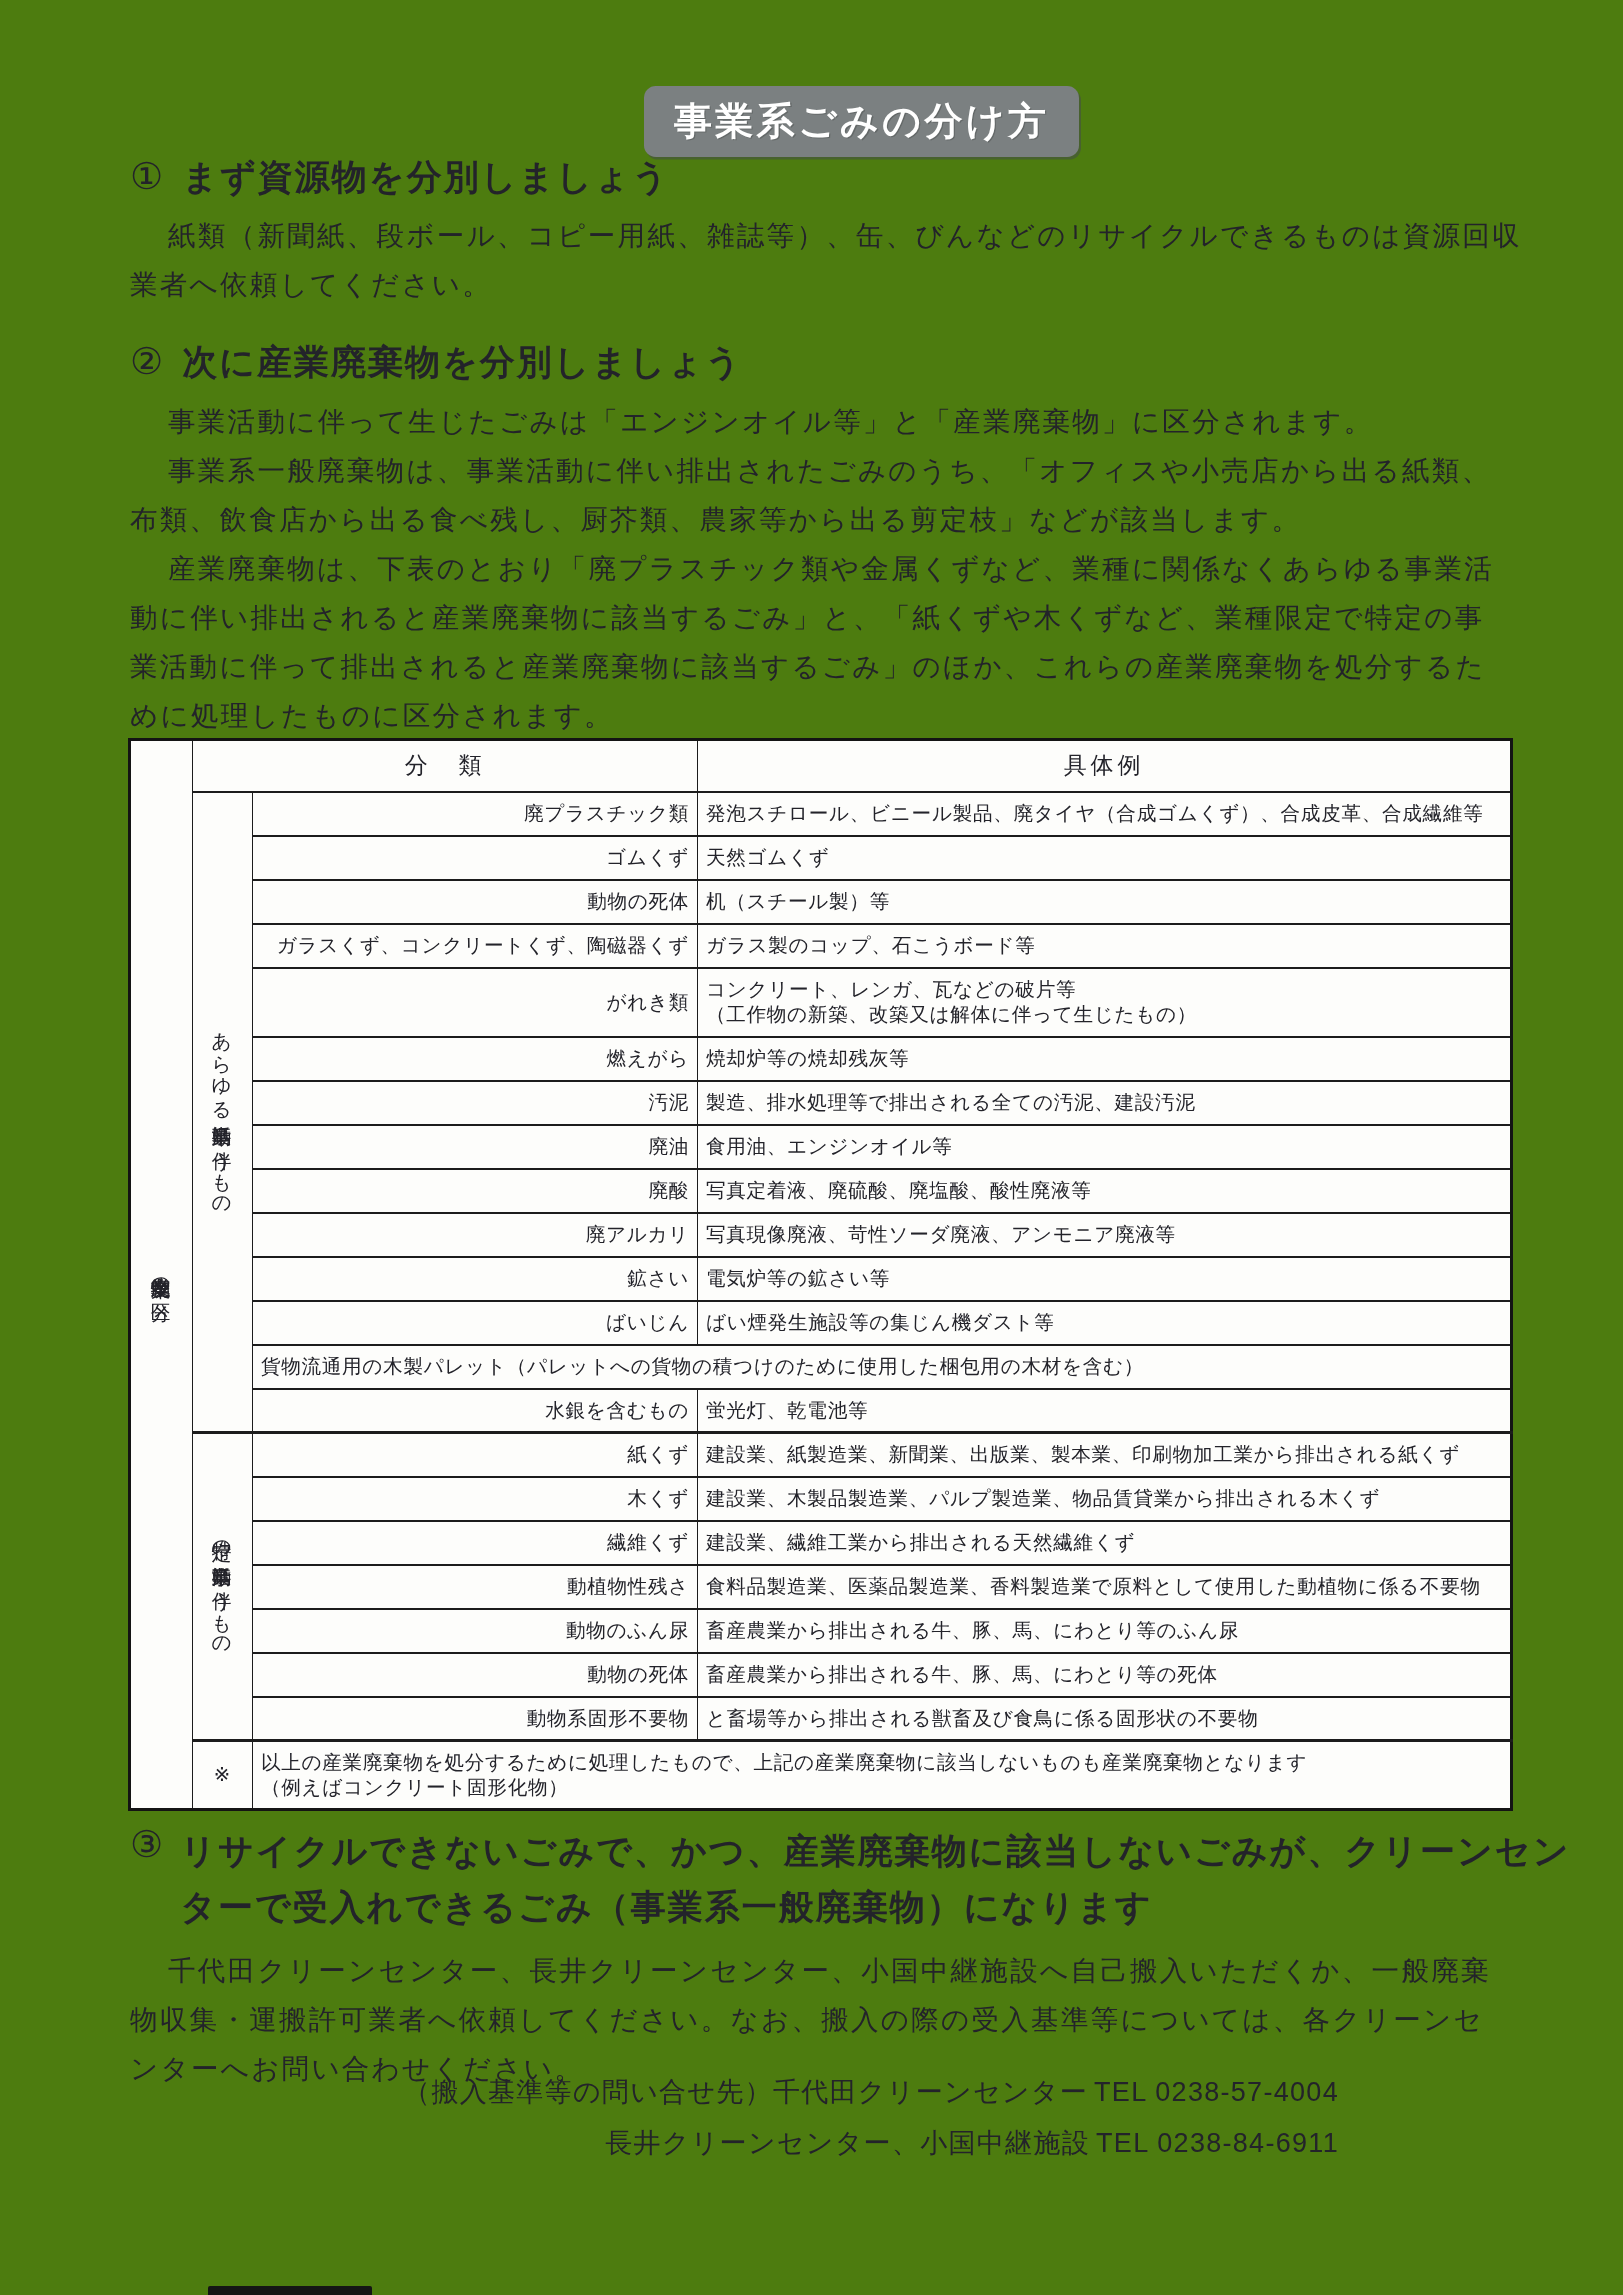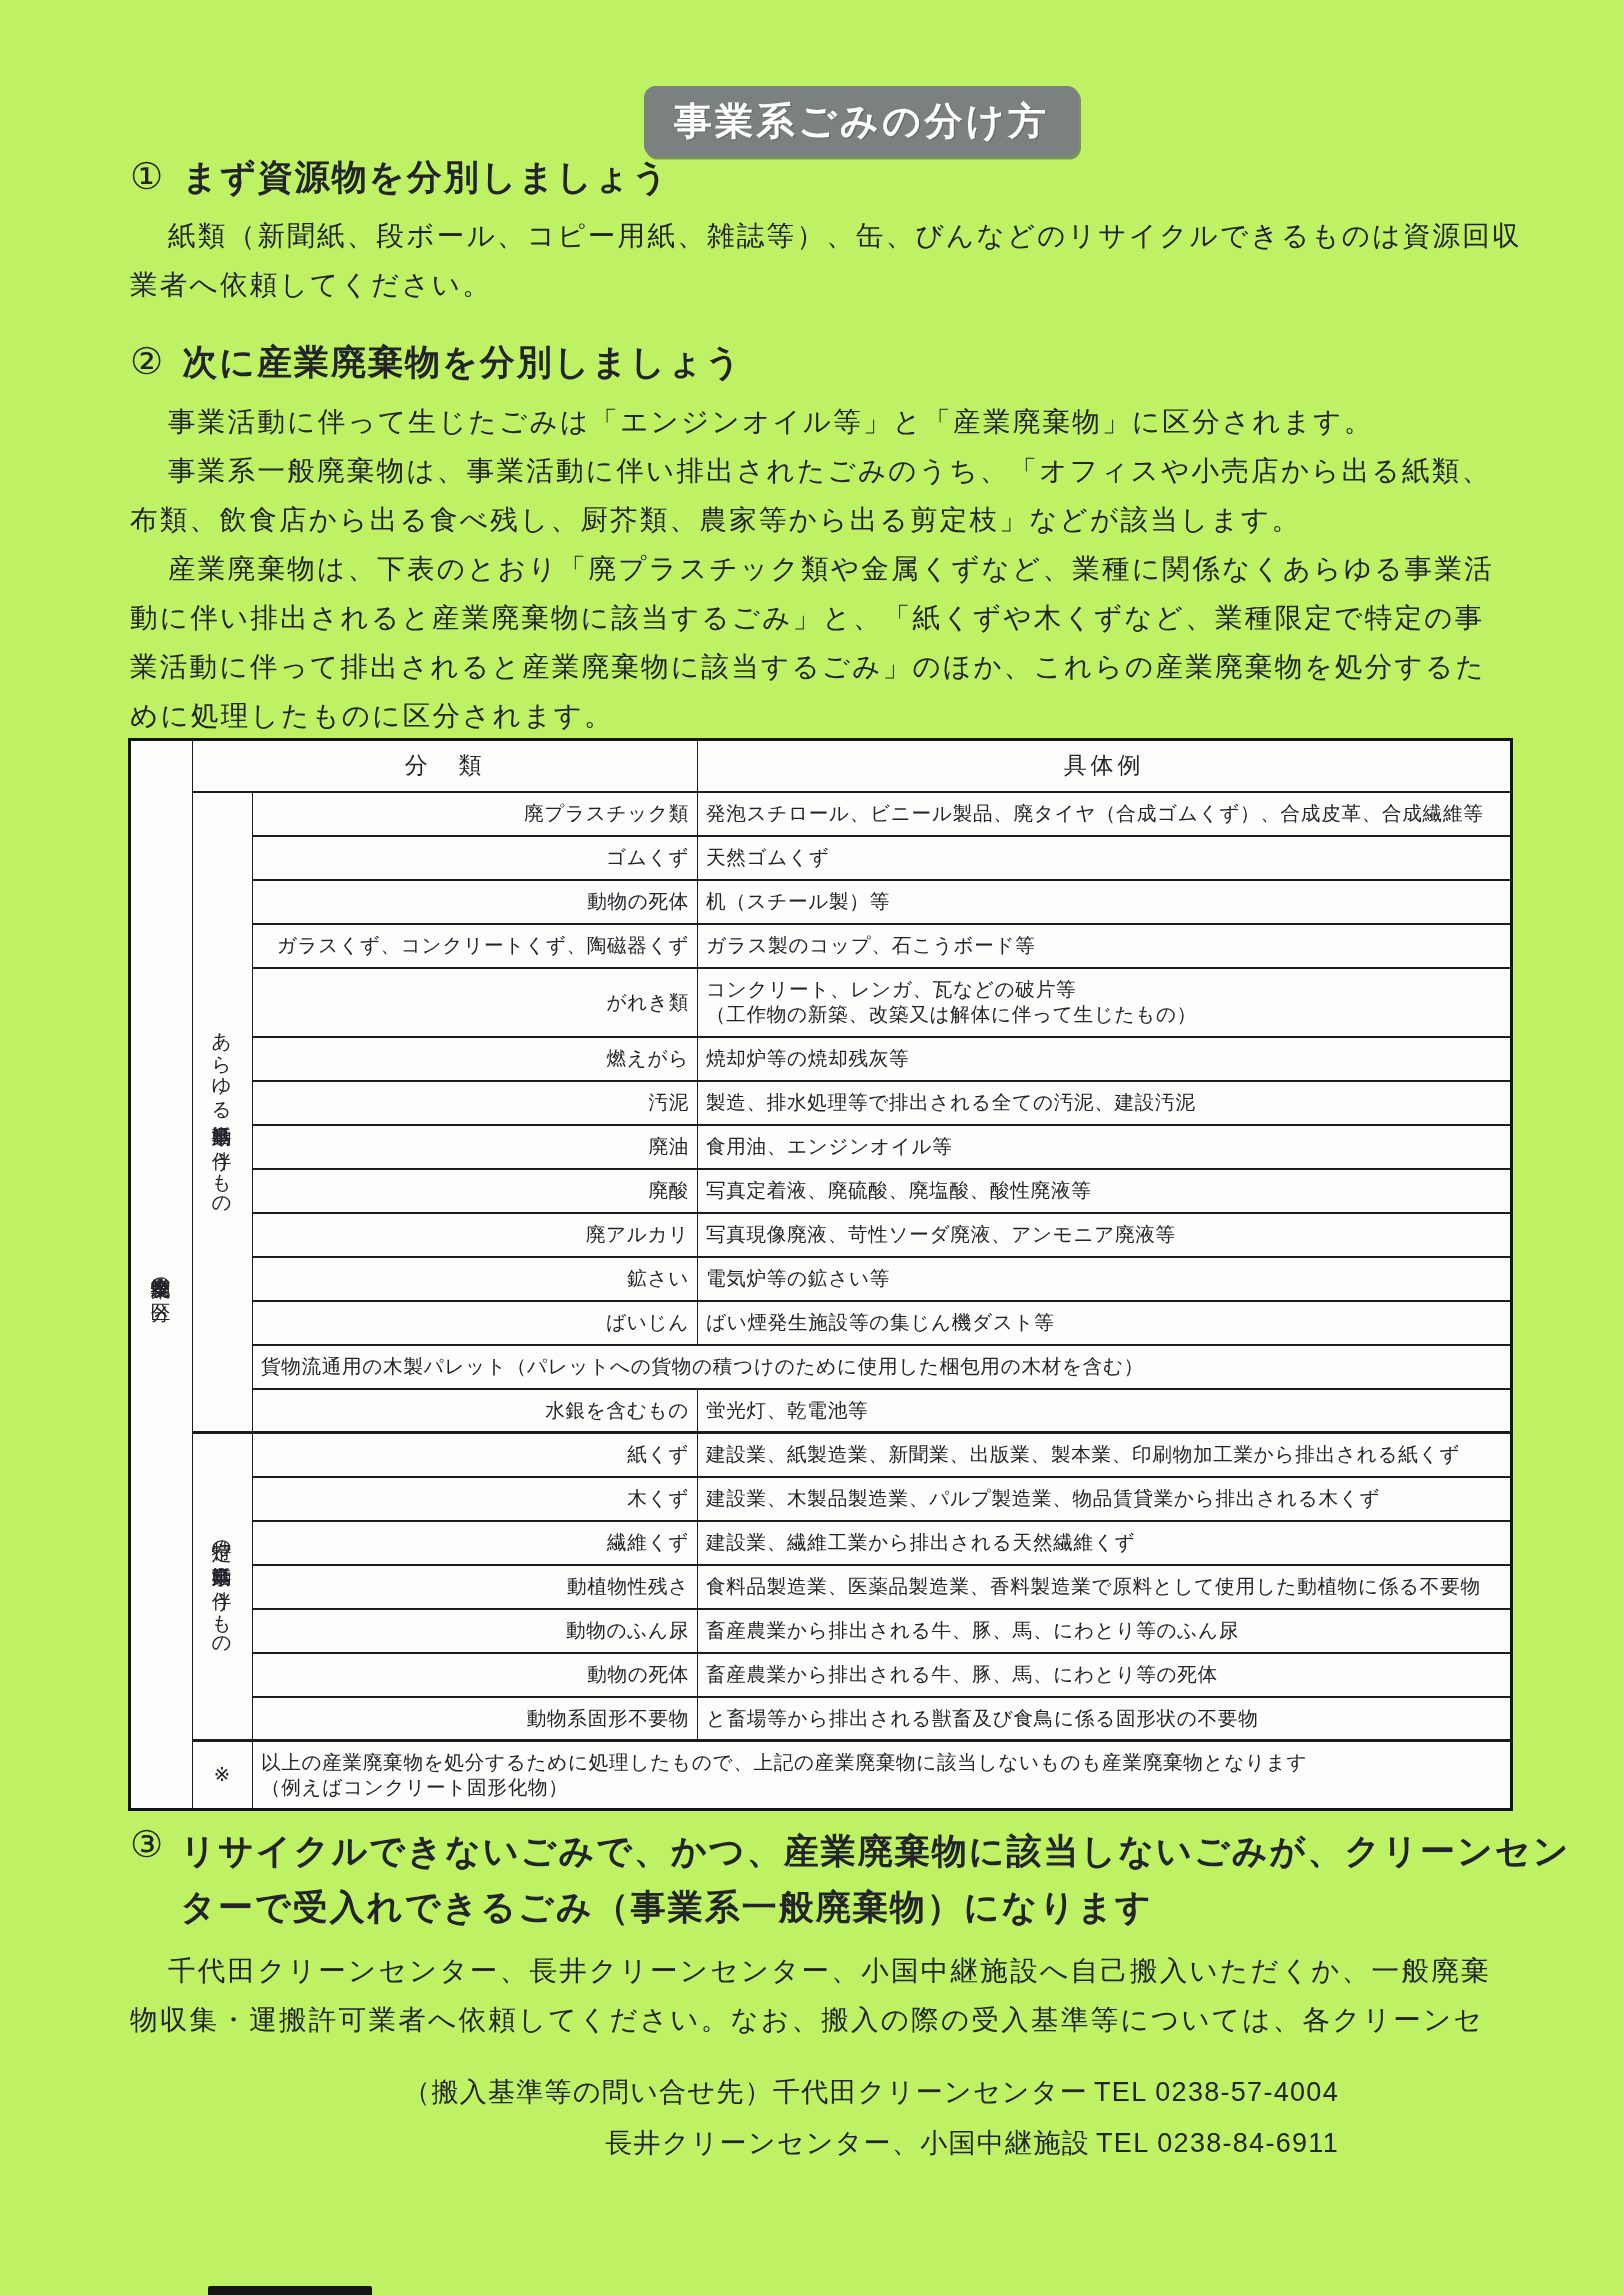--- a/index.html
+++ b/index.html
@@ -1,21 +1,21 @@
 <!DOCTYPE html>
 <html lang="ja" style="font-size:10.5px"><head>
 <meta charset="utf-8">
 <style>
   html, body { margin: 0; padding: 0; background: #9a9a9a; }
   #page {
     position: relative;
     width: 1623px;
     height: 2295px;
     margin: 0 auto;
-    background: #bef264;
+    background: #4d7c0f;
     font-family: "Liberation Sans", "DejaVu Sans", sans-serif;
     color: #23232a;
     overflow: hidden;
   }
 
   
   .badge {
     position: absolute;
     left: 644px; top: 86px;
     height: 71px;
@@ -255,20 +255,21 @@
     <div class="headrow">
       <span class="num">③</span>
       <div class="headlines">
         <div>リサイクルできないごみで、かつ、産業廃棄物に該当しないごみが、クリーンセン</div>
         <div>ターで受入れできるごみ（事業系一般廃棄物）になります</div>
       </div>
     </div>
     <div class="bodyline-wrap">
       <div class="bodyline indent">千代田クリーンセンター、長井クリーンセンター、小国中継施設へ自己搬入いただくか、一般廃棄</div>
       <div class="bodyline">物収集・運搬許可業者へ依頼してください。なお、搬入の際の受入基準等については、各クリーンセ</div>
+      <div class="bodyline">ンターへお問い合わせください。</div>
     </div>
   </div>
 
   <div id="contacts">
     <div class="contact-line">
       <span>（搬入基準等の問い合せ先）千代田クリーンセンター</span><span class="tel">TEL 0238-57-4004</span>
     </div>
     <div class="contact-line">
       <span>長井クリーンセンター、小国中継施設</span><span class="tel">TEL 0238-84-6911</span>
     </div>

